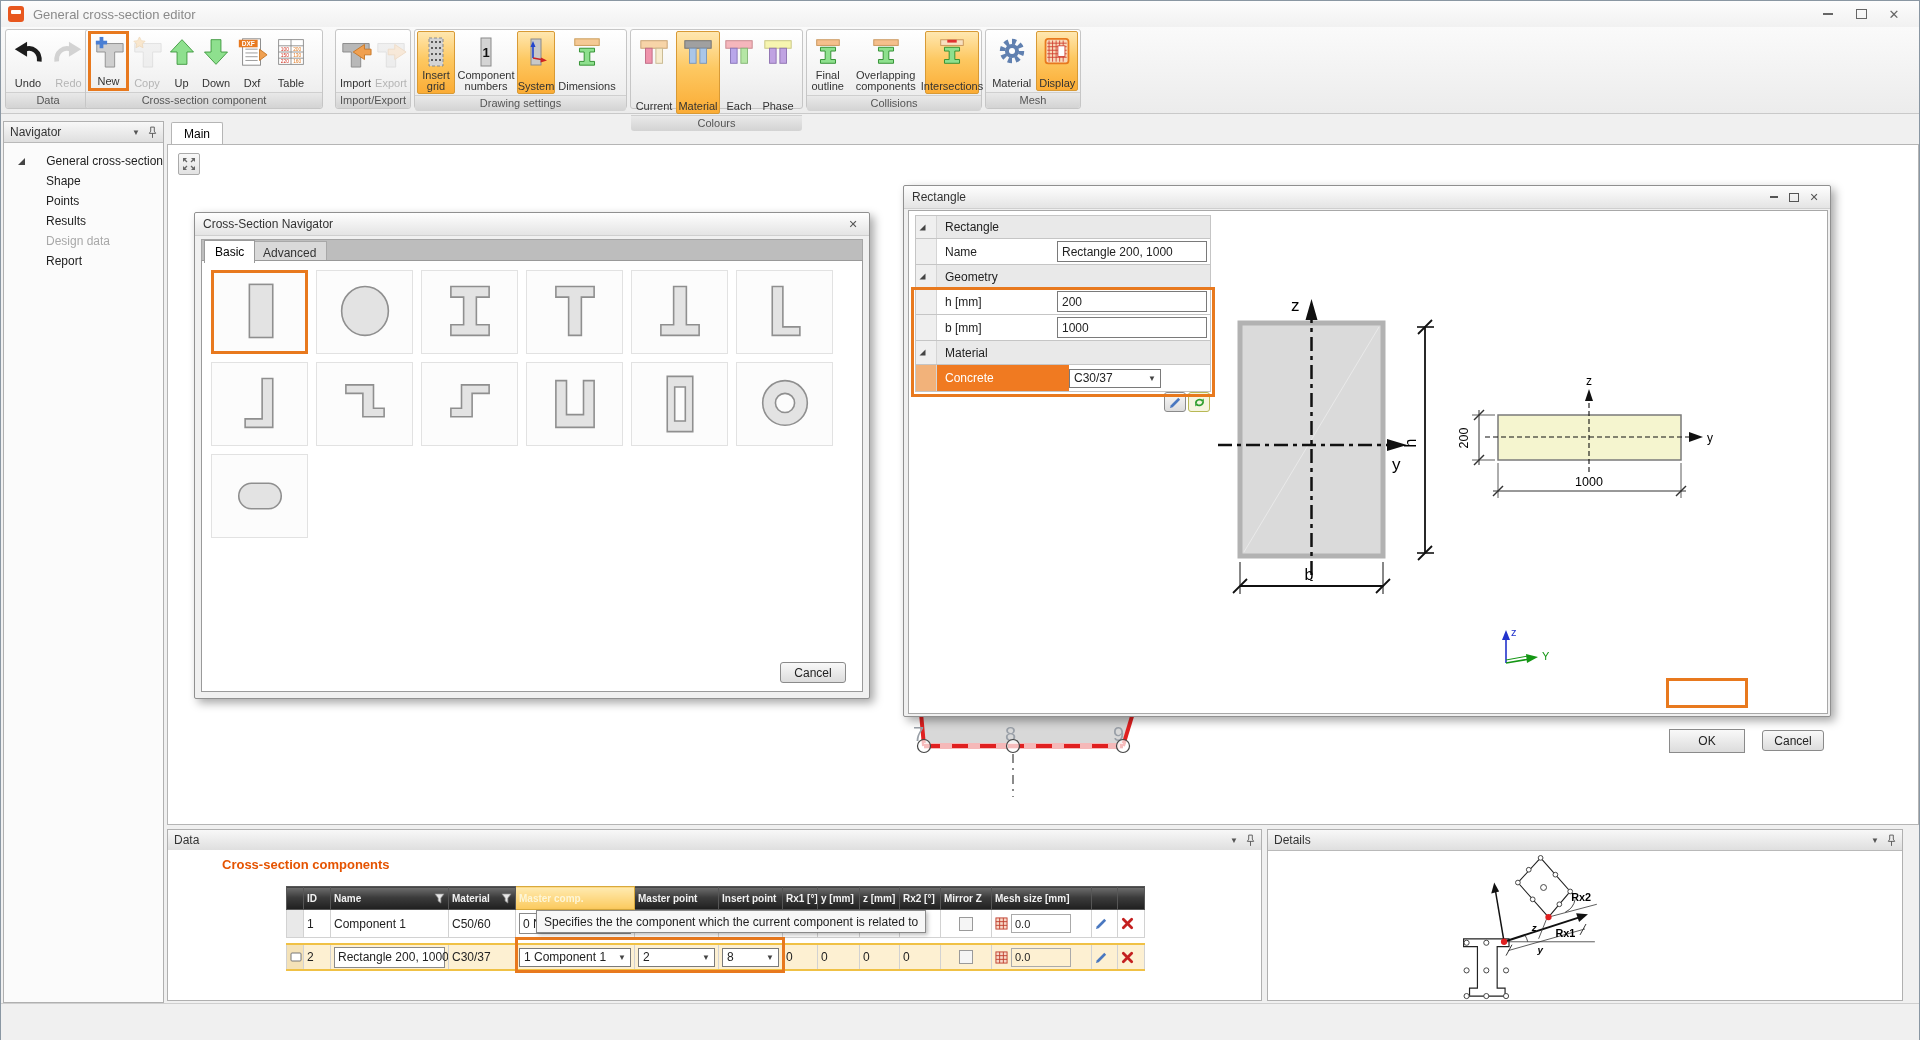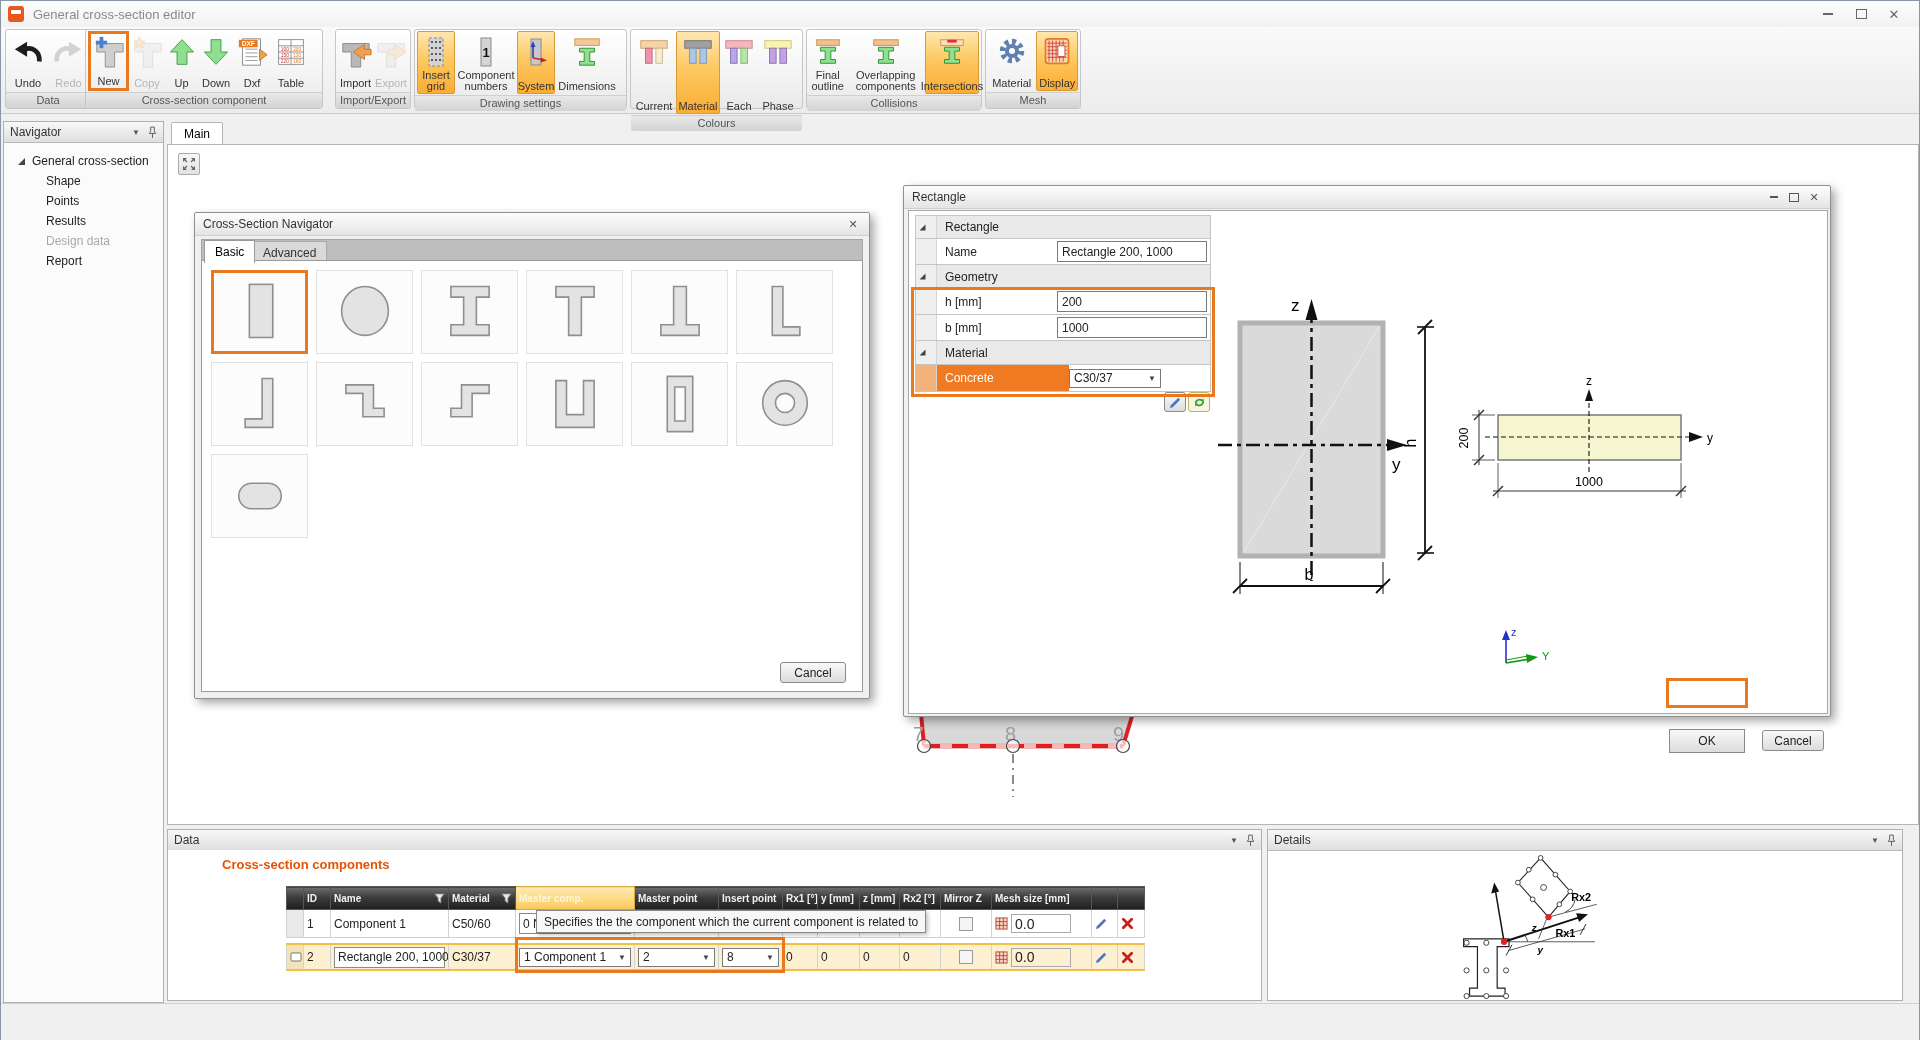--- a/index.html
+++ b/index.html
@@ -41,21 +41,21 @@
   
   .panel{position:absolute;background:#fff;border:1px solid #b0b0b0;box-sizing:border-box;}
   .phead{height:20px;background:linear-gradient(#f8f8f8,#dfdfdf);border-bottom:1px solid #b9b9b9;
     font-size:12px;color:#333;display:flex;align-items:center;padding:0 6px;}
   .phead .sp{flex:1;}
   .phead .caret{font-size:8px;color:#555;margin-right:8px;}
   .pinsvg{width:9px;height:13px;}
 
   
   .tree{font-size:12px;color:#222;padding-top:8px;}
-  .tnode{display:flex;align-items:center;height:20px;padding-left:14px;}
+  .tnode{display:flex;align-items:center;height:20px;padding-left:14px;justify-content:space-between;}
   .tri-exp{width:0;height:0;border-left:7px solid transparent;border-bottom:7px solid #444;margin-right:7px;}
   .tchild{height:20px;line-height:20px;padding-left:42px;}
   .dim{color:#a8a8a8;}
 
   
   .tabstrip{position:absolute;left:166px;top:120px;width:1752px;height:23px;}
   .tab{position:absolute;left:4px;top:1px;height:22px;padding:0 12px;background:#fff;
     border:1px solid #b5b5b5;border-bottom:none;border-radius:2px 2px 0 0;font-size:12px;
     display:flex;align-items:center;}
   .canvas{position:absolute;left:166px;top:143px;width:1752px;height:681px;background:#fff;
@@ -106,21 +106,21 @@
     text-align:left;white-space:nowrap;overflow:hidden;}
   .cstable th.ycol{background:linear-gradient(#ffeab0,#fbc95c);color:#fdf6d8;border-color:#d8a93c;}
   .cstable td{border:1px solid #d2d2d2;padding:0 3px;height:27px;white-space:nowrap;overflow:hidden;background:#fff;}
   .cstable td.selcol{background:#e9e9e9;}
   tr.rsel td{background:#fdf0d2;border-top:2px solid #f0c145;border-bottom:2px solid #f0c145;height:24px;}
   tr.rsel td.selcol{background:#f4e2b8;}
   .spacer td{border:none;background:transparent;height:5px;padding:0;}
   .cellbox{border:1px solid #8a8a8a;background:#fff;height:19px;display:flex;align-items:center;padding:0 3px;}
   .chk{width:12px;height:12px;border:1px solid #9a9a9a;background:#f5f5f5;margin:0 auto;}
   .meshcell{display:flex;align-items:center;gap:3px;}
-  .meshbox{border:1px solid #aaa;background:#fff;width:52px;height:17px;font-size:14px;
+  .meshbox{border:1px solid #aaa;background:#fff;width:52px;height:17px;font-size:11px;
     display:flex;align-items:center;padding:0 3px;}
   tr.rsel .meshbox{background:#fdf0d2;}
   .funnel{margin-left:3px;}
   .sectitle{font-size:13px;font-weight:bold;color:#e55300;}
   .tooltip{position:absolute;background:#f7f7f7;border:1px solid #8a8a8a;box-shadow:2px 2px 4px rgba(0,0,0,.25);
     font-size:12px;color:#222;padding:1px 7px;white-space:nowrap;z-index:40;}
 
   .footer{position:absolute;left:0;top:1002px;width:100%;height:38px;background:#f0f0f0;border-top:1px solid #cfcfcf;}
 </style>
 </head>

